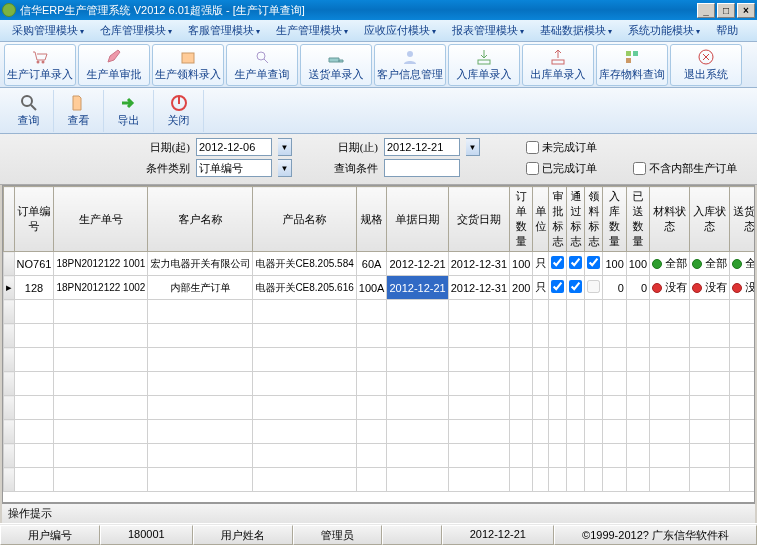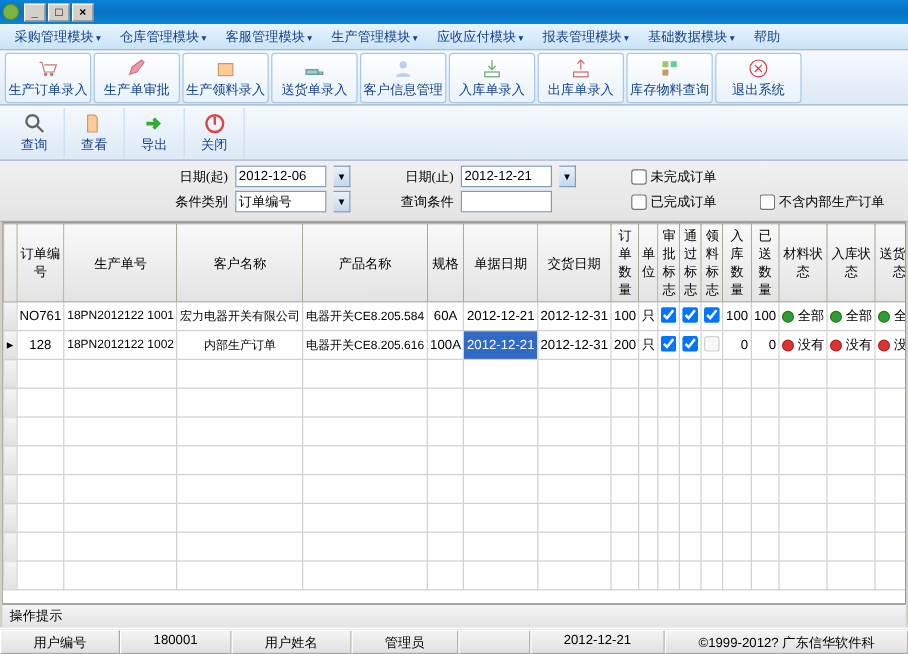--- a/index.html
+++ b/index.html
@@ -39,35 +39,37 @@
 .statusbar { background: #e8e8e8; height: 22px; display: flex; align-items: center; border-top: 1px solid #fff; font-size: 11px; }
 .statuscell { border: 1px solid #aca899; border-top-color:#fff; border-left-color:#fff; padding: 2px 27px; height: 20px; background: linear-gradient(to bottom,#f4f4f4,#e0e0e0); }
 .rowptr { width: 10px; background: linear-gradient(to bottom,#f4f4f4,#e0e0e0); border: 1px solid #aca899; text-align:center; }
 svg { display: block; }
 </style>
 </head>
 <body>
 
 <div class="titlebar">
   <span class="ticon"></span>
+  <span class="title">信华ERP生产管理系统 V2012 6.01超强版 - [生产订单查询]</span>
   <div class="winbtns">
     <div class="winbtn">_</div>
     <div class="winbtn">□</div>
     <div class="winbtn">×</div>
   </div>
 </div>
 
 <div class="menubar">
   <span class="menuitem"><span>采购管理模块</span><span class="arr">▾</span></span>
   <span class="menuitem"><span>仓库管理模块</span><span class="arr">▾</span></span>
   <span class="menuitem"><span>客服管理模块</span><span class="arr">▾</span></span>
   <span class="menuitem"><span>生产管理模块</span><span class="arr">▾</span></span>
   <span class="menuitem"><span>应收应付模块</span><span class="arr">▾</span></span>
   <span class="menuitem"><span>报表管理模块</span><span class="arr">▾</span></span>
   <span class="menuitem"><span>基础数据模块</span><span class="arr">▾</span></span>
+  <span class="menuitem"><span>系统功能模块</span><span class="arr">▾</span></span>
   <span class="menuitem"><span>帮助</span></span>
 </div>
 
 <div class="bigtoolbar">
   <div class="bigbtn">
       <span class="bicon">
         <svg width="18" height="18">
           <path d="M2 4h2l2 8h8l2-6H6" stroke="#c77" fill="none"></path>
           <circle cx="7" cy="14" r="1.5" fill="#c77"></circle>
           <circle cx="12" cy="14" r="1.5" fill="#c77"></circle>
@@ -83,20 +85,29 @@
       </span>
       <span class="blabel">生产单审批</span>
     </div>
   <div class="bigbtn">
       <span class="bicon">
         <svg width="18" height="18">
           <rect x="3" y="5" width="12" height="10" fill="#fc9" stroke="#c96"></rect>
         </svg>
       </span>
       <span class="blabel">生产领料录入</span>
+    </div>
+  <div class="bigbtn">
+      <span class="bicon">
+        <svg width="18" height="18">
+          <circle cx="8" cy="8" r="4" fill="none" stroke="#a9c"></circle>
+          <path d="M11 11l4 4" stroke="#a9c"></path>
+        </svg>
+      </span>
+      <span class="blabel">生产单查询</span>
     </div>
   <div class="bigbtn">
       <span class="bicon">
         <svg width="18" height="18">
           <path d="M2 10h10v4H2z M12 12h4v2h-4z" fill="#9cc" stroke="#699"></path>
         </svg>
       </span>
       <span class="blabel">送货单录入</span>
     </div>
   <div class="bigbtn">

